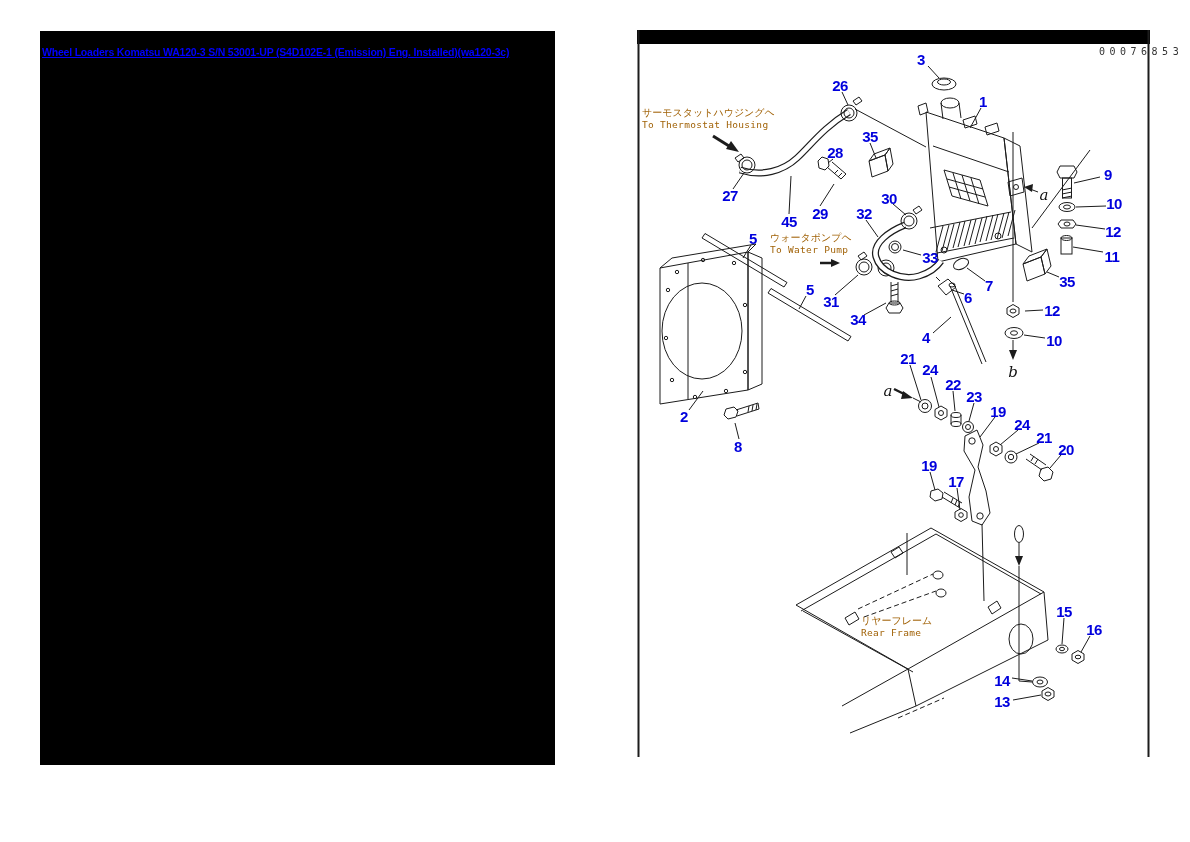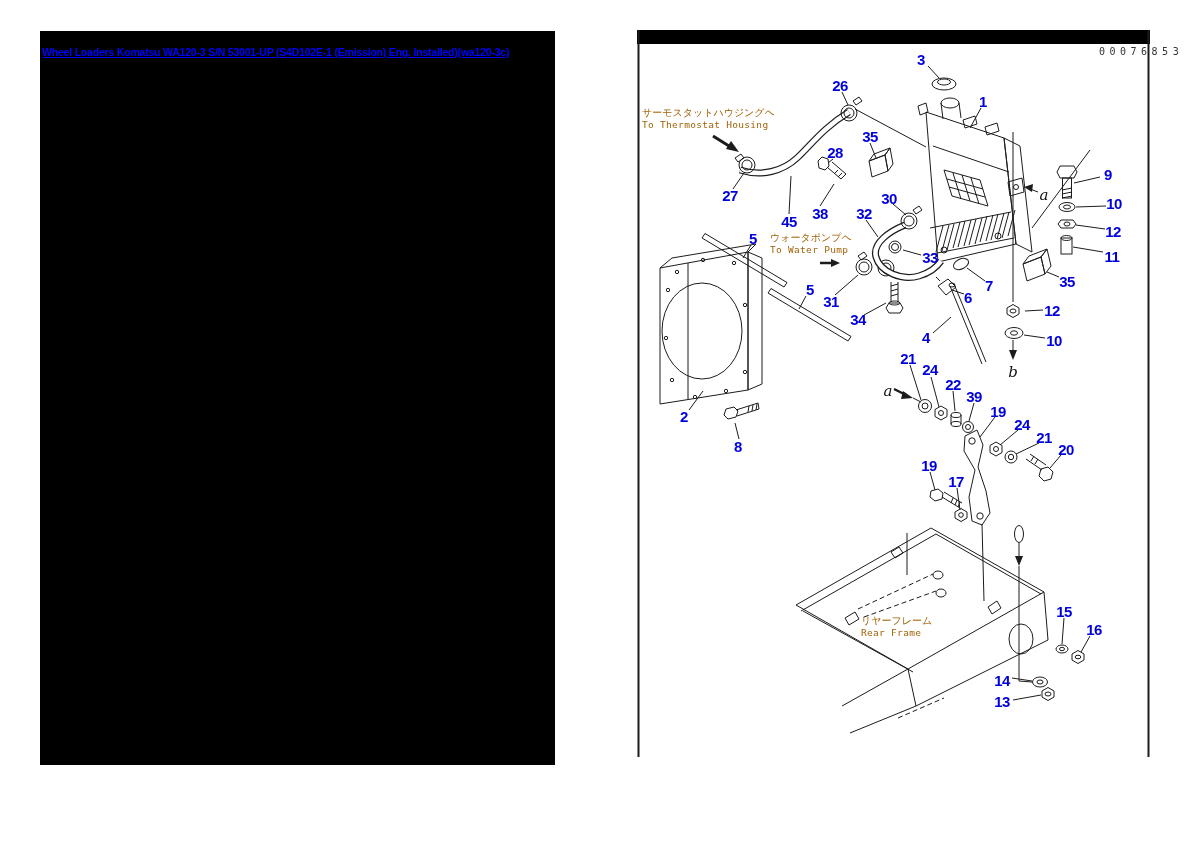--- a/index.html
+++ b/index.html
@@ -345,40 +345,40 @@
   <div class="callout-layer">
       <span class="callout" style="left: 284px; top: 29px;">3</span>
       <span class="callout" style="left: 203px; top: 55px;">26</span>
       <span class="callout" style="left: 346px; top: 71px;">1</span>
       <span class="callout" style="left: 233px; top: 106px;">35</span>
       <span class="callout" style="left: 198px; top: 122px;">28</span>
       <span class="callout" style="left: 471px; top: 144px;">9</span>
       <span class="callout" style="left: 93px; top: 165px;">27</span>
       <span class="callout" style="left: 252px; top: 168px;">30</span>
       <span class="callout" style="left: 477px; top: 173px;">10</span>
-      <span class="callout" style="left: 183px; top: 183px;">38</span>
+      <span class="callout" style="left: 183px; top: 183px;">29</span>
       <span class="callout" style="left: 227px; top: 183px;">32</span>
       <span class="callout" style="left: 152px; top: 191px;">45</span>
       <span class="callout" style="left: 476px; top: 201px;">12</span>
       <span class="callout" style="left: 116px; top: 208px;">5</span>
       <span class="callout" style="left: 475px; top: 226px;">11</span>
       <span class="callout" style="left: 293px; top: 227px;">33</span>
       <span class="callout" style="left: 430px; top: 251px;">35</span>
       <span class="callout" style="left: 352px; top: 255px;">7</span>
       <span class="callout" style="left: 173px; top: 259px;">5</span>
       <span class="callout" style="left: 331px; top: 267px;">6</span>
       <span class="callout" style="left: 194px; top: 271px;">31</span>
       <span class="callout" style="left: 415px; top: 280px;">12</span>
       <span class="callout" style="left: 221px; top: 289px;">34</span>
       <span class="callout" style="left: 289px; top: 307px;">4</span>
       <span class="callout" style="left: 417px; top: 310px;">10</span>
       <span class="callout" style="left: 271px; top: 328px;">21</span>
       <span class="callout" style="left: 293px; top: 339px;">24</span>
       <span class="callout" style="left: 316px; top: 354px;">22</span>
-      <span class="callout" style="left: 337px; top: 366px;">39</span>
+      <span class="callout" style="left: 337px; top: 366px;">23</span>
       <span class="callout" style="left: 361px; top: 381px;">19</span>
       <span class="callout" style="left: 47px; top: 386px;">2</span>
       <span class="callout" style="left: 385px; top: 394px;">24</span>
       <span class="callout" style="left: 407px; top: 407px;">21</span>
       <span class="callout" style="left: 101px; top: 416px;">8</span>
       <span class="callout" style="left: 429px; top: 419px;">20</span>
       <span class="callout" style="left: 292px; top: 435px;">19</span>
       <span class="callout" style="left: 319px; top: 451px;">17</span>
       <span class="callout" style="left: 427px; top: 581px;">15</span>
       <span class="callout" style="left: 457px; top: 599px;">16</span>

